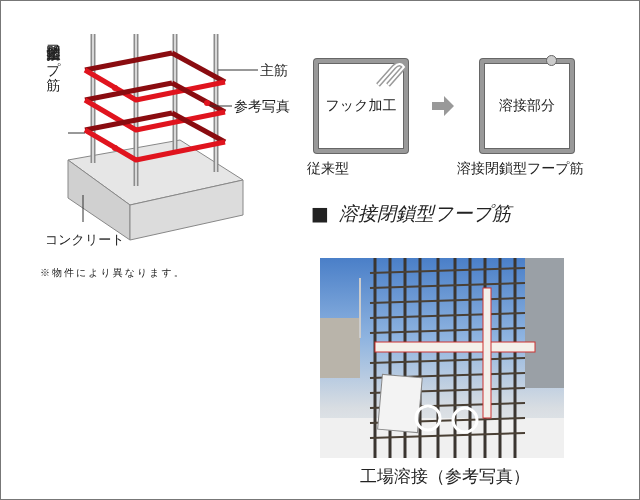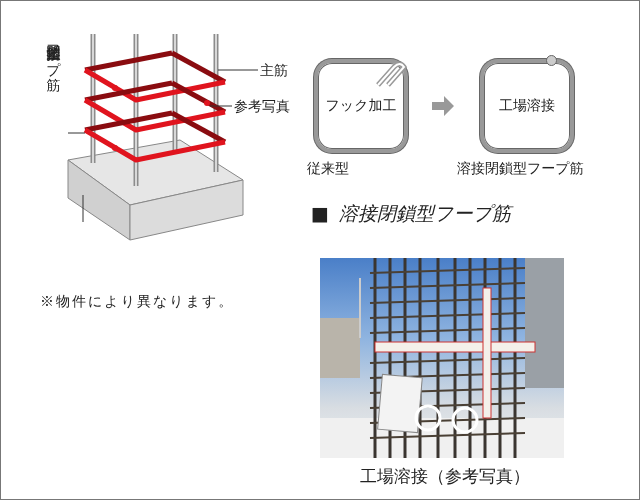--- a/index.html
+++ b/index.html
@@ -4,22 +4,22 @@
 <style>
   html,body{margin:0;padding:0;background:#fff;}
   body{width:640px;height:500px;position:relative;overflow:hidden;font-family:"DejaVu Serif","Liberation Serif",serif;color:#222;}
   .frame{position:absolute;left:0;top:0;width:638px;height:498px;border:1px solid #777;}
   .abs{position:absolute;}
   .vlabel{writing-mode:vertical-rl;font-size:14px;line-height:15px;letter-spacing:0px;}
   .lbl{font-size:14px;white-space:nowrap;}
   .small{font-size:13px;white-space:nowrap;}
   .title{font-size:19px;white-space:nowrap;}
   .caption{font-size:17px;white-space:nowrap;}
-  .note{font-size:14px;letter-spacing:2px;white-space:nowrap;margin-top:27px;}
-  .box{position:absolute;border:4px solid #999;border-radius:18px;background:#fff;box-shadow:inset 0 0 0 1px #666, 0 0 0 1px #666;}
+  .note{font-size:10px;letter-spacing:2px;white-space:nowrap;}
+  .box{position:absolute;border:4px solid #999;border-radius:3px;background:#fff;box-shadow:inset 0 0 0 1px #666, 0 0 0 1px #666;}
   .boxtext{position:absolute;left:0;right:0;top:0;bottom:0;display:flex;align-items:center;justify-content:center;font-size:14px;}
 </style>
 </head>
 <body>
 
 <div class="frame"></div>
 
 <div class="abs" style="left:0;top:0;width:300px;height:250px;">
   <svg width="300" height="250" viewBox="0 0 300 250">
 
@@ -60,40 +60,41 @@
     <g stroke="#333" stroke-width="1">
       <line x1="218" y1="70" x2="258" y2="70"></line>
       <line x1="210" y1="106" x2="232" y2="106"></line>
       <line x1="68" y1="133" x2="85" y2="133"></line>
       <line x1="83" y1="195" x2="83" y2="222"></line>
     </g>
   </svg>
   <div class="abs vlabel" style="left:46px;top:35px;">溶接閉鎖型フープ筋</div>
   <div class="abs lbl" style="left:260px;top:62px;font-family:Liberation Mono, monospace;">主筋</div>
   <div class="abs lbl" style="left:234px;top:98px;">参考写真</div>
+  <div class="abs small" style="left:45px;top:231px;">コンクリート</div>
 </div>
 
 <div class="box" style="left:314px;top:59px;width:86px;height:86px;">
   <svg class="abs" width="40" height="40" style="right:-6px;top:-6px;">
     <path d="M8,28 L24,10 Q30,4 34,10 L18,28" fill="none" stroke="#999" stroke-width="5"></path>
     <path d="M8,28 L24,10 Q30,4 34,10 L18,28" fill="none" stroke="#fff" stroke-width="2"></path>
   </svg>
   <div class="boxtext">フック加工</div>
 </div>
 <div class="abs lbl" style="left:307px;top:160px;">従来型</div>
 
 <div class="abs" style="left:432px;top:96px;">
   <svg width="24" height="20">
       <polygon points="0,6 12,6 12,0 22,10 12,20 12,14 0,14" fill="#999"></polygon>
     </svg>
 </div>
 
 <div class="box" style="left:480px;top:59px;width:86px;height:86px;">
   <div class="abs" style="left:62px;top:-8px;width:9px;height:9px;border-radius:50%;background:#ccc;border:1px solid #666;"></div>
-  <div class="boxtext">工場溶接</div>
+  <div class="boxtext">溶接部分</div>
 </div>
 <div class="abs lbl" style="left:457px;top:160px;">溶接閉鎖型フープ筋</div>
 
 <div class="abs title" style="left:311px;top:201px;font-style:italic;">
   <span>■</span>
   <span style="margin-left:4px;">溶接閉鎖型フープ筋</span>
 </div>
 
 <div class="abs note" style="left:40px;top:266px;">※物件により異なります。</div>
 

